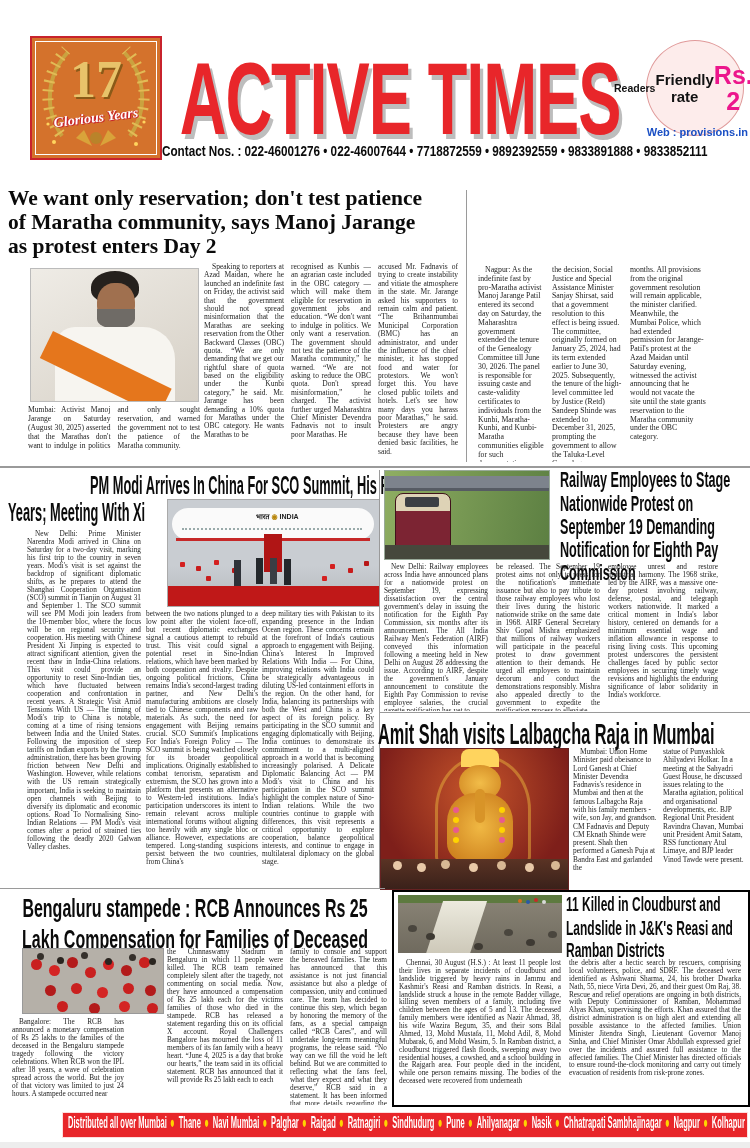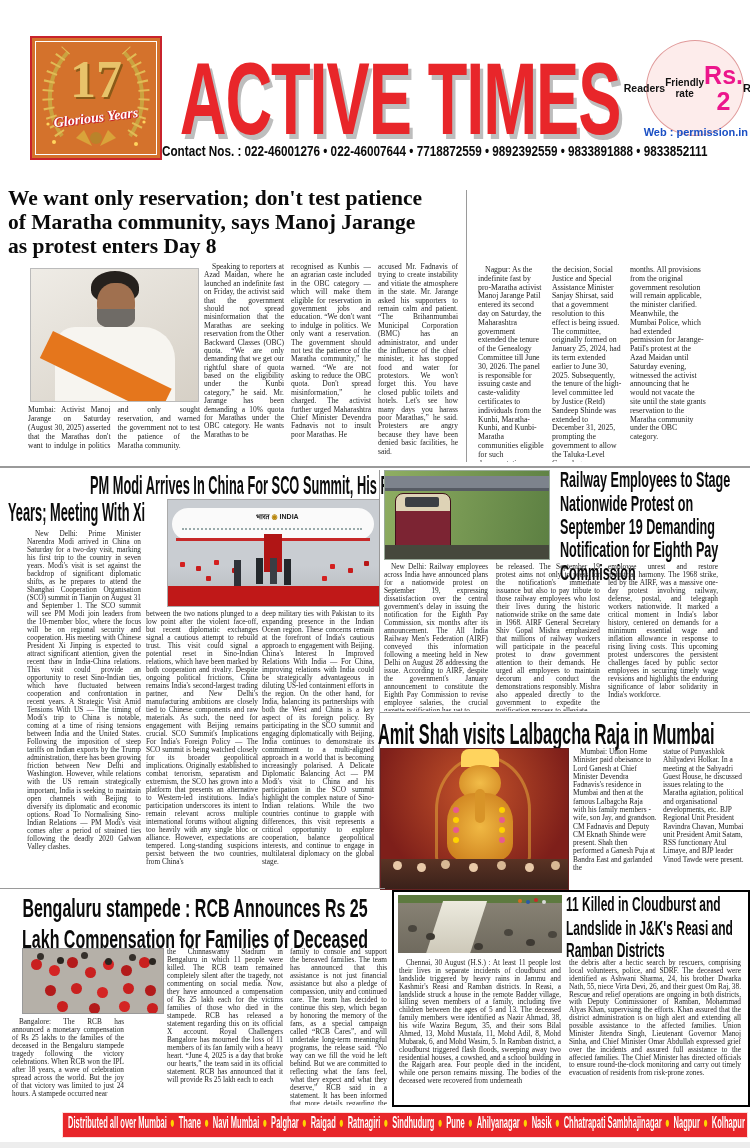--- a/index.html
+++ b/index.html
@@ -46,33 +46,33 @@
         <circle cx="112" cy="84" r="1.6" fill="#ffd45e"></circle>
     </svg>
     <div class="ab" style="left:0;top:12px;width:128px;text-align:center;font-family:'Liberation Serif',serif;font-weight:bold;font-size:52px;color:#e8c36a;text-shadow:2px 2px 0 #8a5a18;">17</div>
     <div class="ab" style="left:0;top:72px;width:128px;text-align:center;transform:rotate(-7deg);font-family:'Liberation Serif',serif;font-style:italic;font-weight:bold;font-size:14px;color:#fff;text-shadow:1px 1px 0 #c8232c,-1px 0 0 #c8232c;">Glorious Years</div>
   </div>
 
   <div class="ab title" style="left:160px;top:40px;width:480px;font-size:60px;">ACTIVE TIMES</div>
 
   <div class="ab badge" style="left:646px;top:40px;width:96px;height:94px;">
     <div style="font-size:10.5px;font-weight:bold;color:#111;">Readers</div>
-    <div style="font-size:10px;font-weight:bold;color:#111;">Friendly rate</div>
+    <div style="font-size:15px;font-weight:bold;color:#111;">Friendly rate</div>
     <div style="font-size:25px;font-weight:bold;color:#ec168c;line-height:1.05;">Rs. 2</div>
     <div style="font-size:11px;font-weight:bold;color:#111;">Raja</div>
   </div>
 
-  <div class="ab" style="left:598px;top:126px;width:150px;text-align:right;font-family:'Liberation Sans',sans-serif;font-weight:bold;font-size:11px;color:#1a4fc4;">Web : permission.in</div>
+  <div class="ab" style="left:598px;top:126px;width:150px;text-align:right;font-family:'Liberation Sans',sans-serif;font-weight:bold;font-size:11px;color:#1a4fc4;">Web : provisions.in</div>
 
   <div class="ab" style="left:162px;top:140px;width:650px;">
     <span class="cond" style="display:inline-block;font-size:13px;transform:scale(0.9,1.15);white-space:nowrap;">Contact Nos. : 022-46001276 • 022-46007644 • 7718872559 • 9892392559 • 9833891888 • 9833852111</span>
   </div>
 
 
-  <div class="ab serifhead" style="left:8px;top:186px;width:422px;font-size:21.5px;line-height:1.12;">We want only reservation; don't test patience of Maratha community, says Manoj Jarange as protest enters Day 8</div>
+  <div class="ab serifhead" style="left:8px;top:186px;width:422px;font-size:21.5px;line-height:1.12;">We want only reservation; don't test patience of Maratha community, says Manoj Jarange as protest enters Day 2</div>
 
   <div class="photo" style="left:30px;top:268px;width:167px;height:132px;background:linear-gradient(150deg,#efece6,#d6d0c6);border:1px solid #bbb;">
     <div style="left:60px;top:2px;width:48px;height:32px;background:#25211d;border-radius:50% 50% 40% 40%;"></div>
     <div style="left:66px;top:14px;width:38px;height:42px;background:#a0704f;border-radius:45%;"></div>
     <div style="left:66px;top:40px;width:38px;height:20px;background:#6f6b66;border-radius:0 0 50% 50%;"></div>
     <div style="left:24px;top:58px;width:120px;height:74px;background:#f7f5f0;border-radius:20px 32px 0 0;"></div>
     <div style="left:22px;top:62px;width:132px;height:30px;background:#e5761c;transform:rotate(26deg);transform-origin:left top;"></div>
   </div>
 
   <div class="ab" style="left:28px;top:406px;width:172px;height:56px;font-size:7.6px;line-height:1.18;column-count:2;column-gap:7px;text-align:justify;overflow:hidden;">Mumbai: Activist Manoj Jarange on Saturday (August 30, 2025) asserted that the Marathas don't want to indulge in politics and only sought reservation, and warned the government not to test the patience of the Maratha community.</div>

